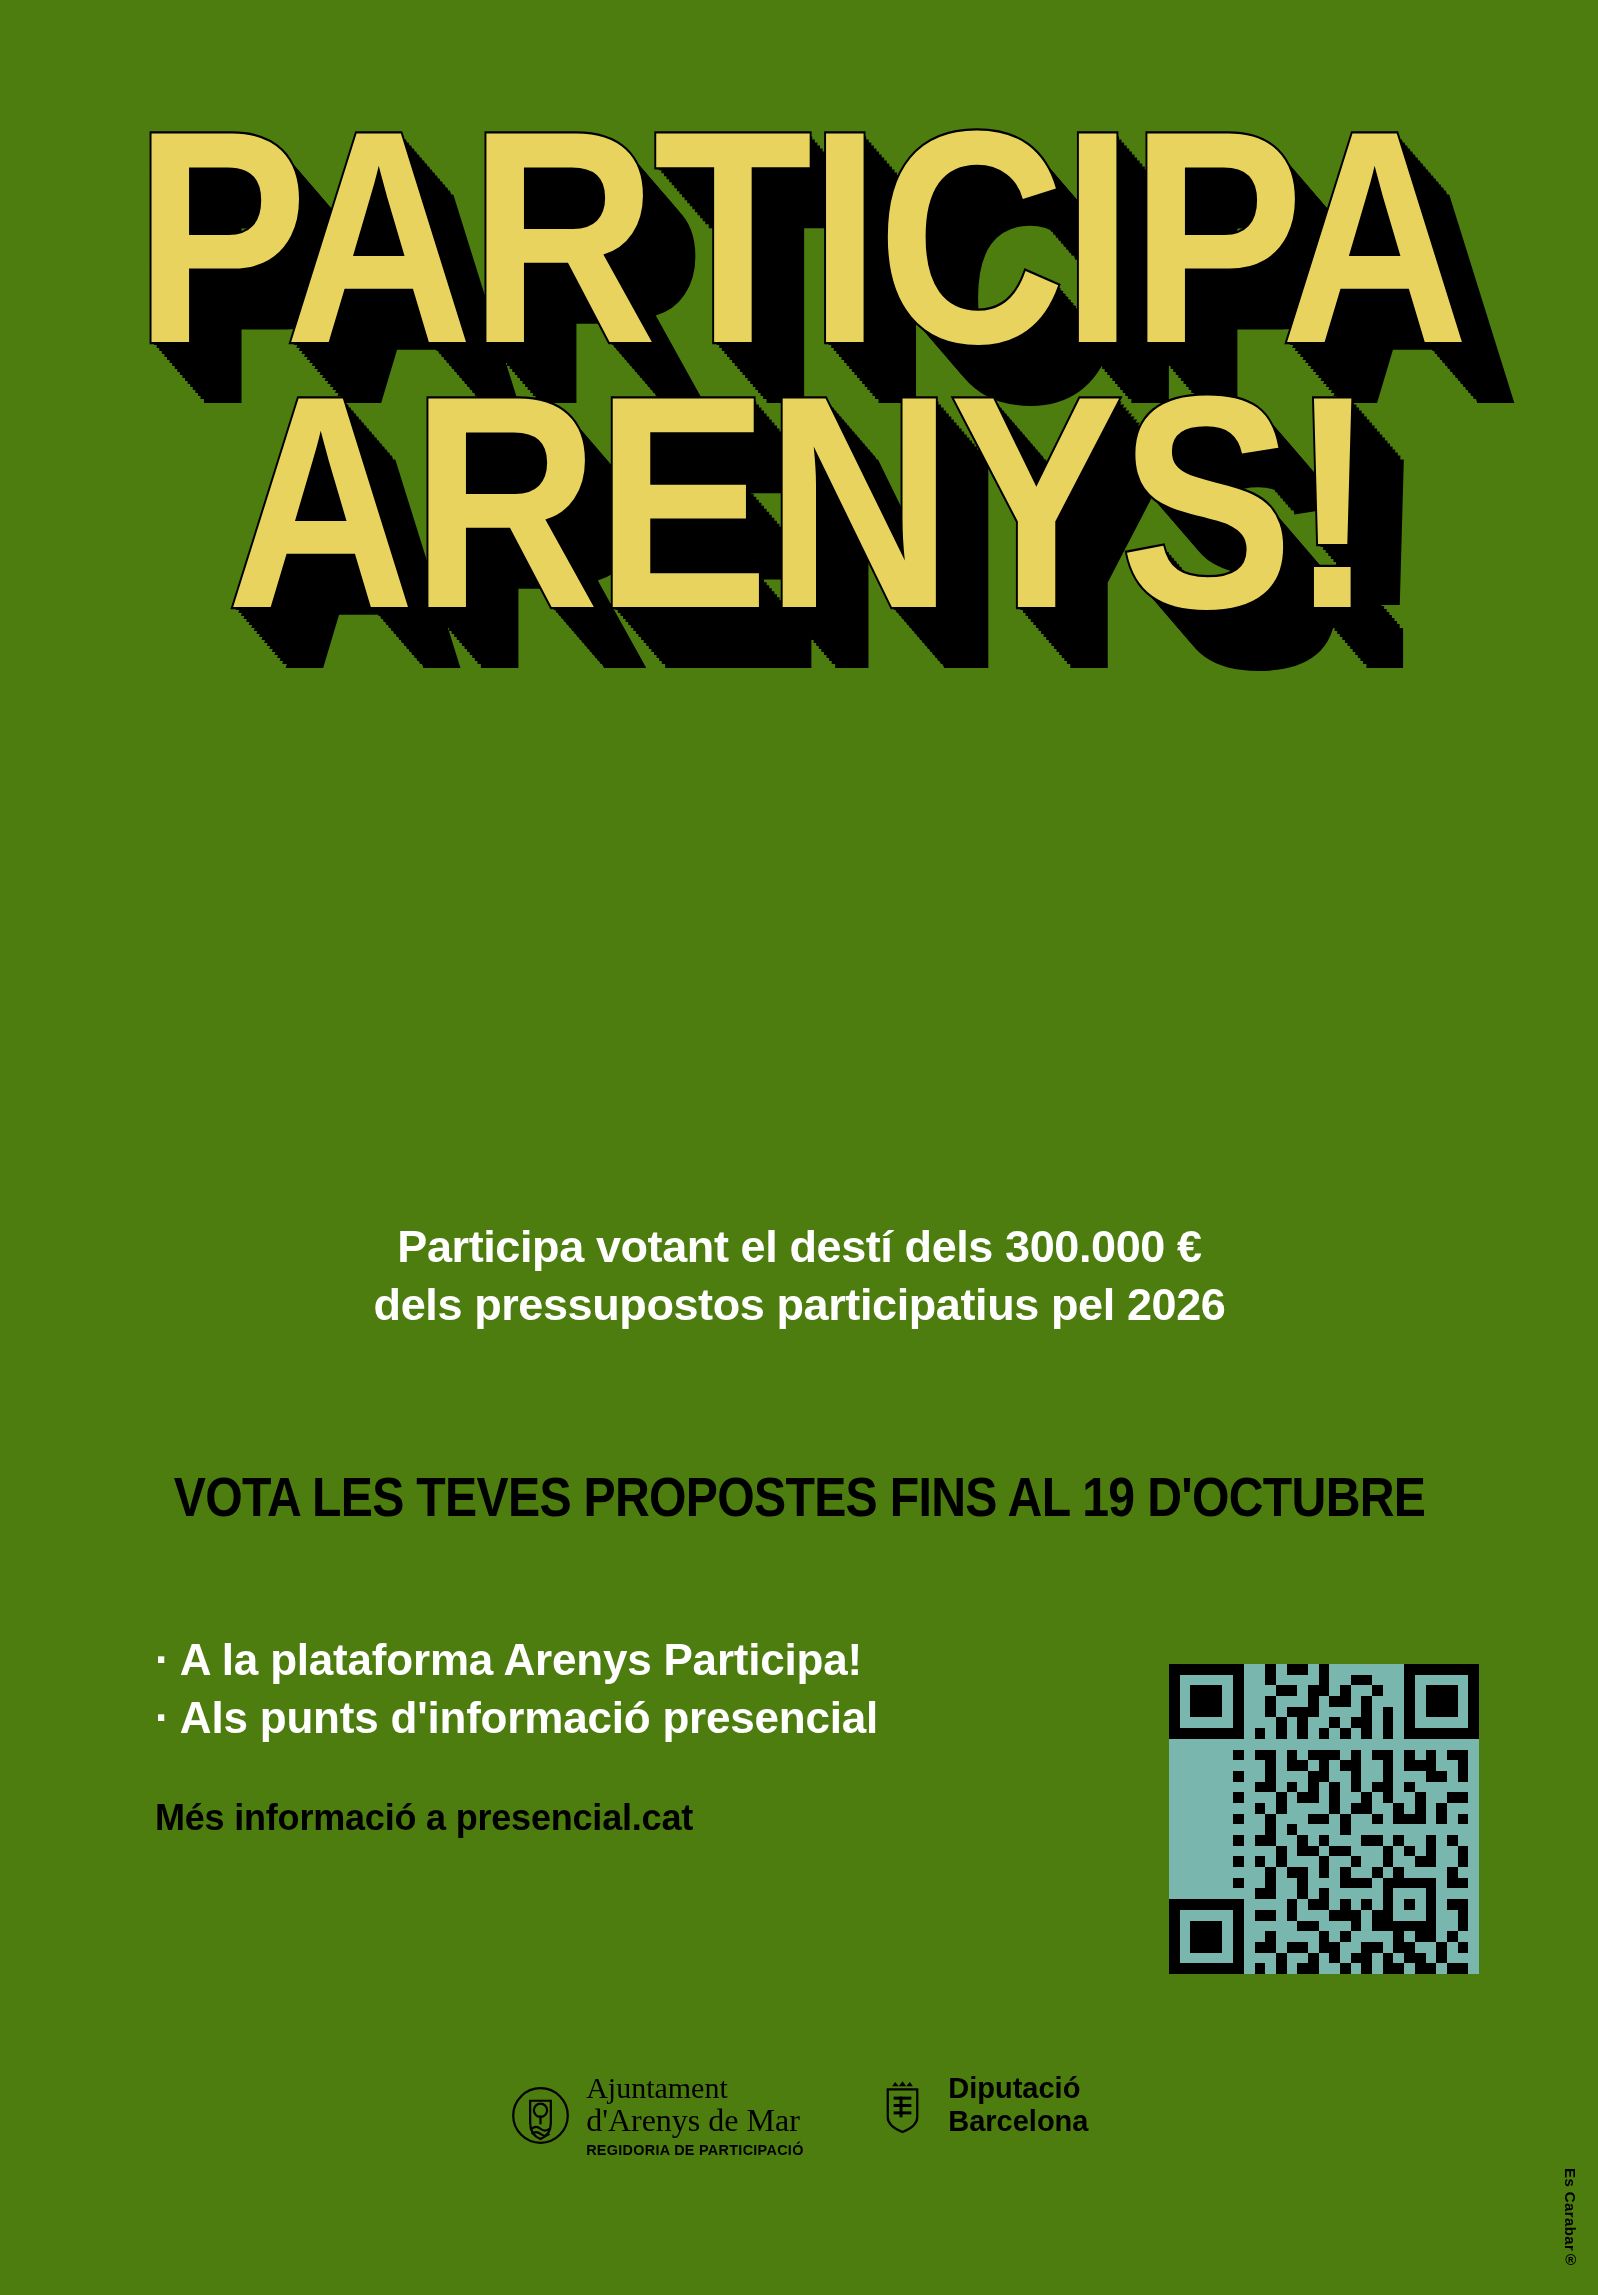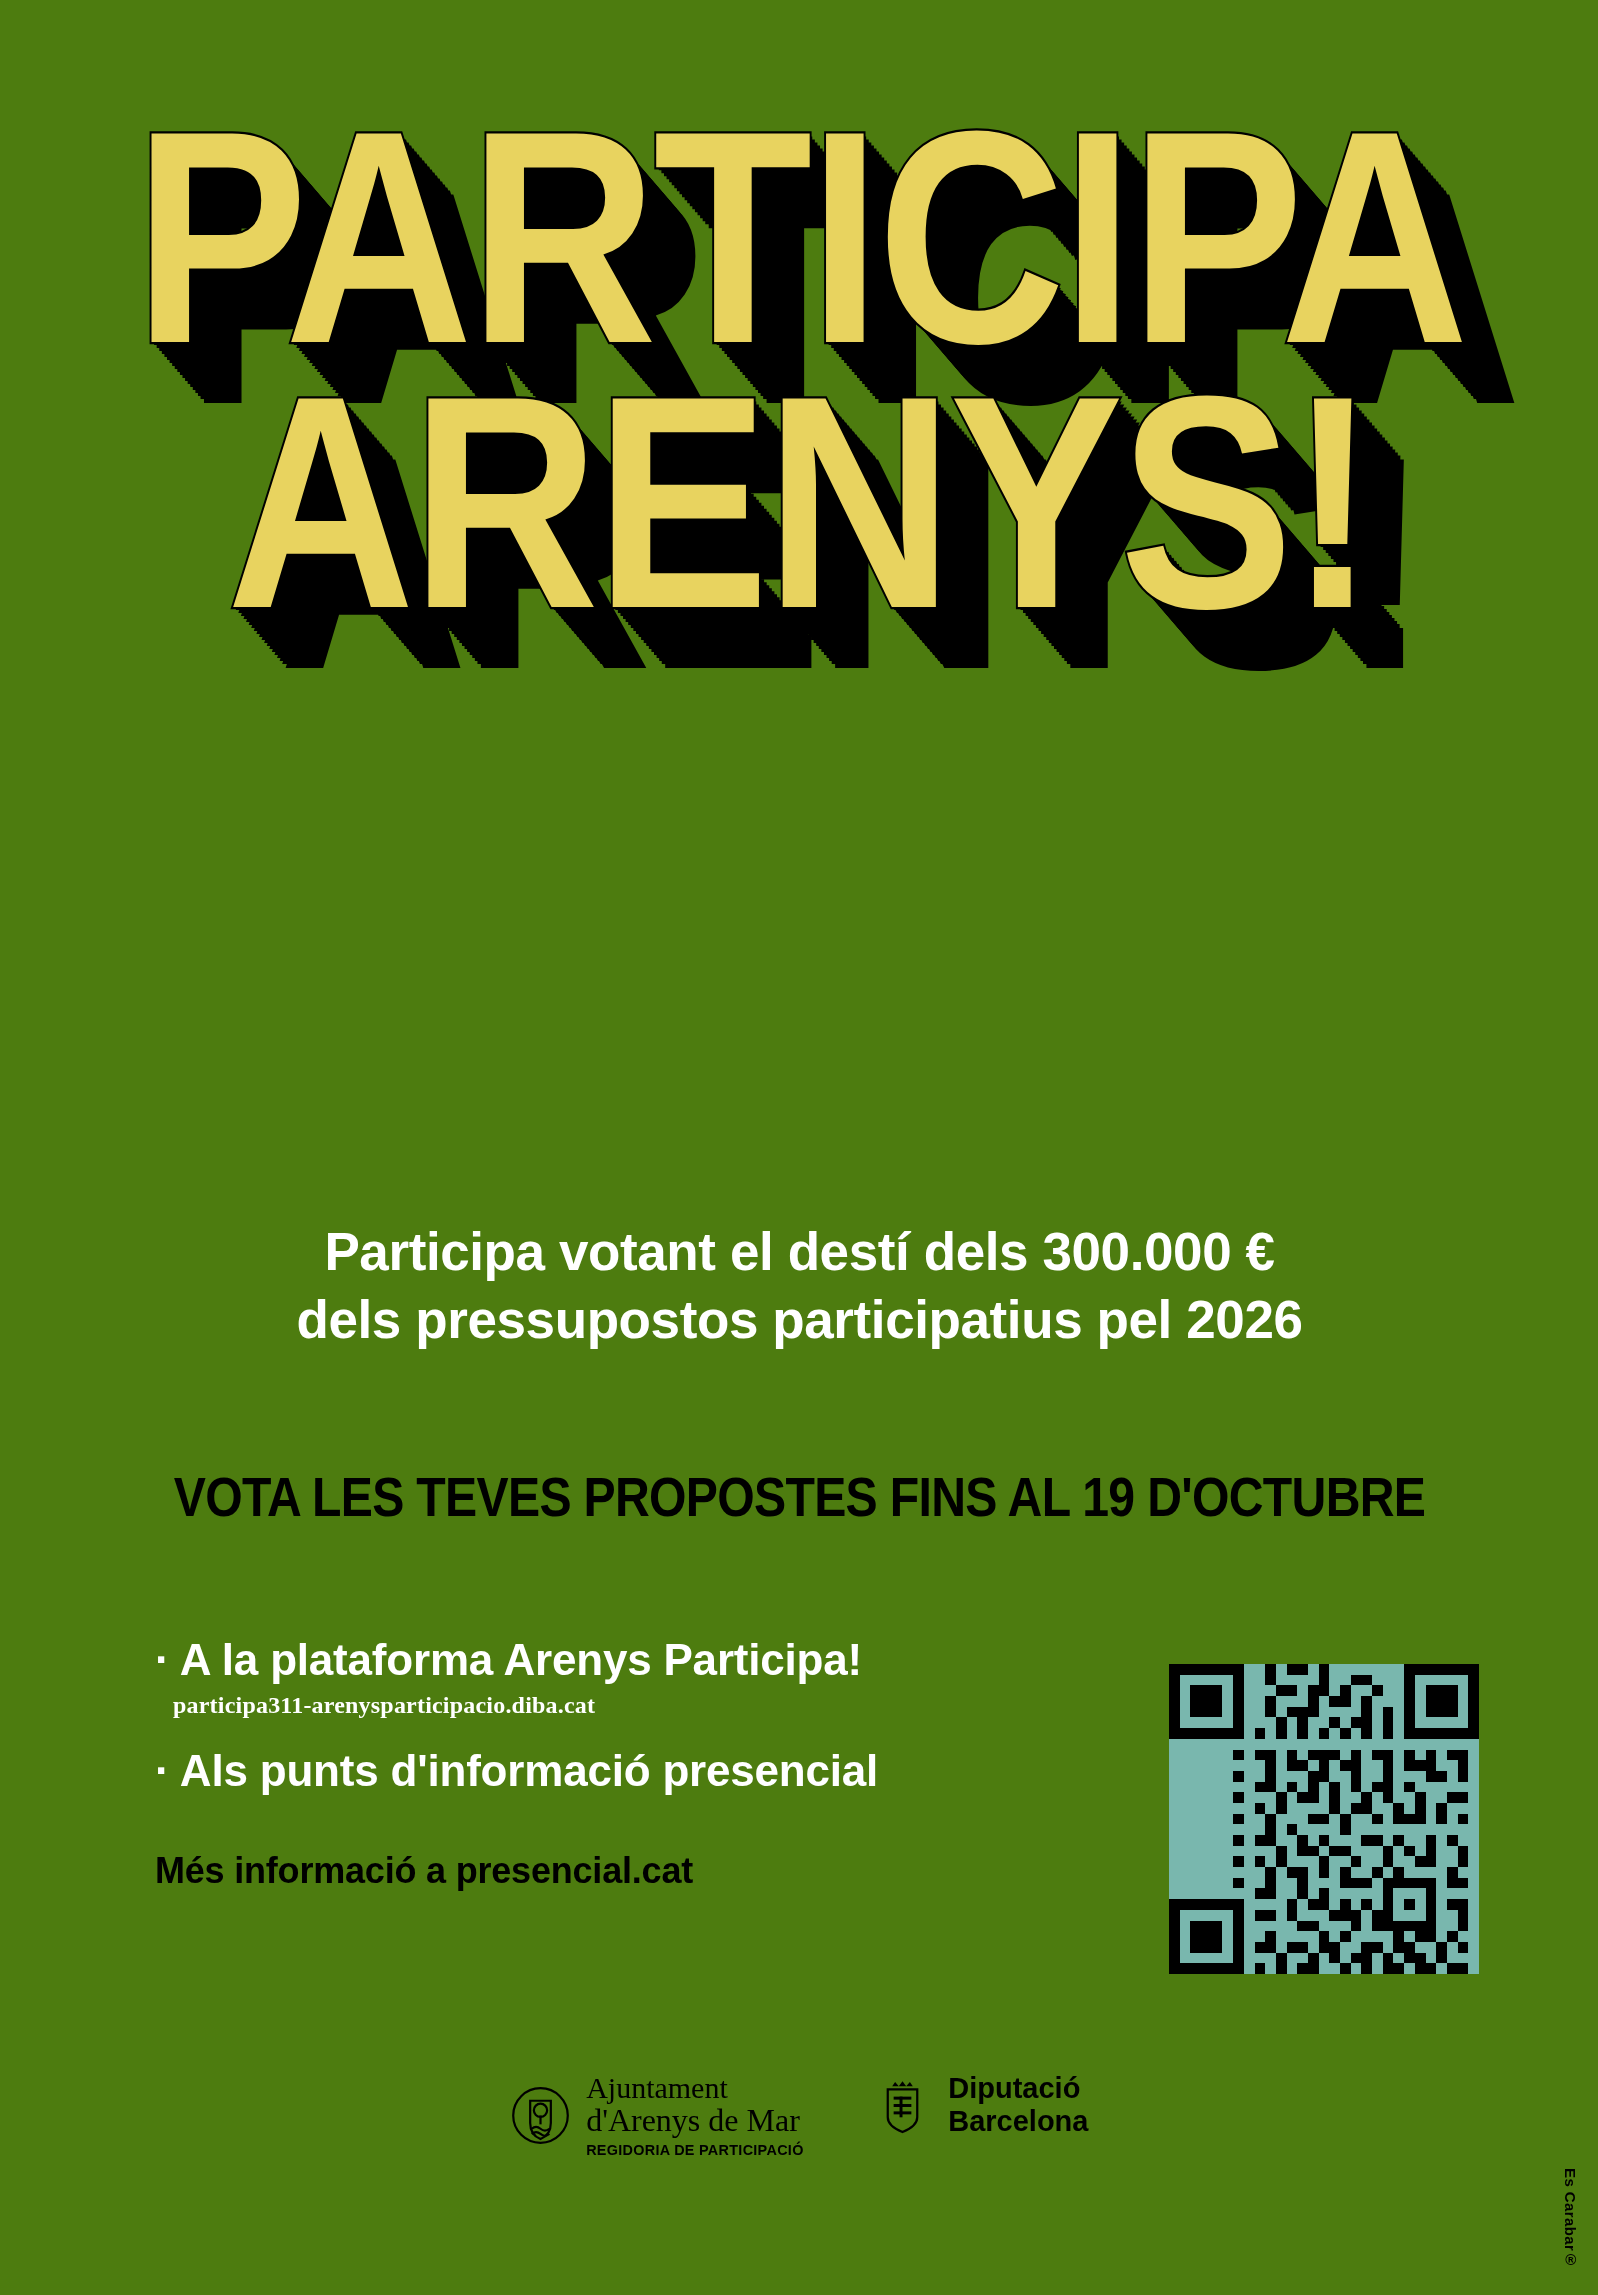--- a/index.html
+++ b/index.html
@@ -59,21 +59,21 @@
 
   
   .subtitle {
     position: absolute;
     left: 91px;
     right: 91px;
     top: 1218px;
     text-align: center;
     color: #ffffff;
     font-weight: bold;
-    font-size: 53px;
+    font-size: 45px;
     line-height: 1.28;
     letter-spacing: -0.4px;
   }
 
   
   .cta {
     position: absolute;
     left: 61px;
     right: 61px;
     top: 1464px;
@@ -207,21 +207,20 @@
 
   <div class="subtitle">
     <div>Participa votant el destí dels 300.000 €</div>
     <div>dels pressupostos participatius pel 2026</div>
   </div>
 
   <div class="cta">VOTA LES TEVES PROPOSTES FINS AL 19 D'OCTUBRE</div>
 
   <div class="info">
     <div class="info-item">· A la plataforma Arenys Participa!</div>
-    <div class="info-url">participa311-arenysparticipacio.diba.cat</div>
     <div class="info-item info-item-2">· Als punts d'informació presencial</div>
     <div class="more-info">Més informació a presencial.cat</div>
   </div>
 
   <div class="qr-wrap">
     <svg class="qr" viewBox="0 0 29 29" shape-rendering="crispEdges">
       <rect width="29" height="29" fill="#79b7ae"></rect>
       <g fill="#000">
 
         <rect x="0" y="0" width="7" height="1"></rect>

